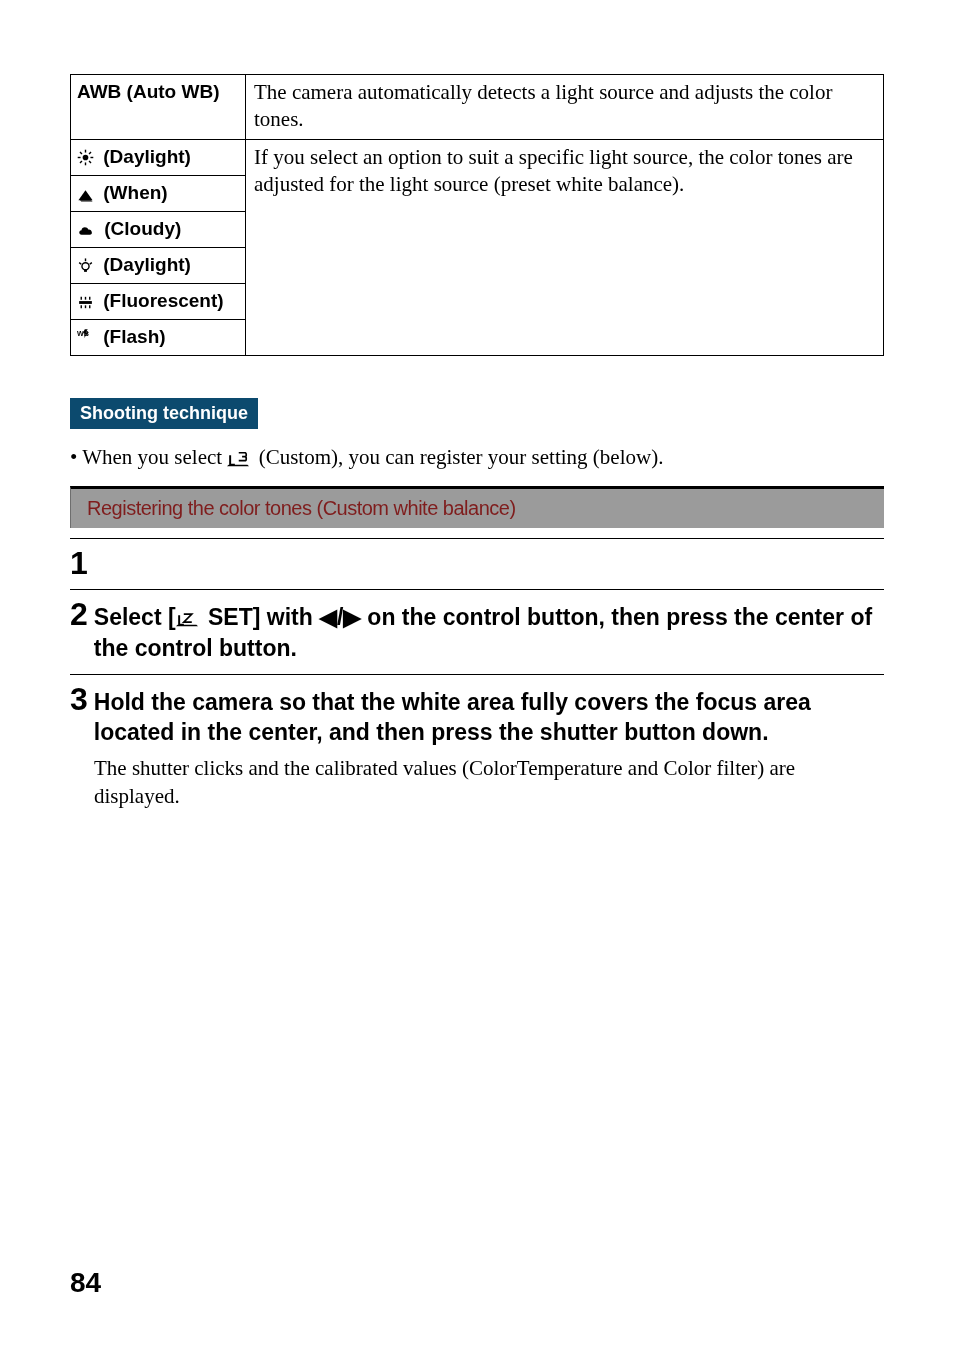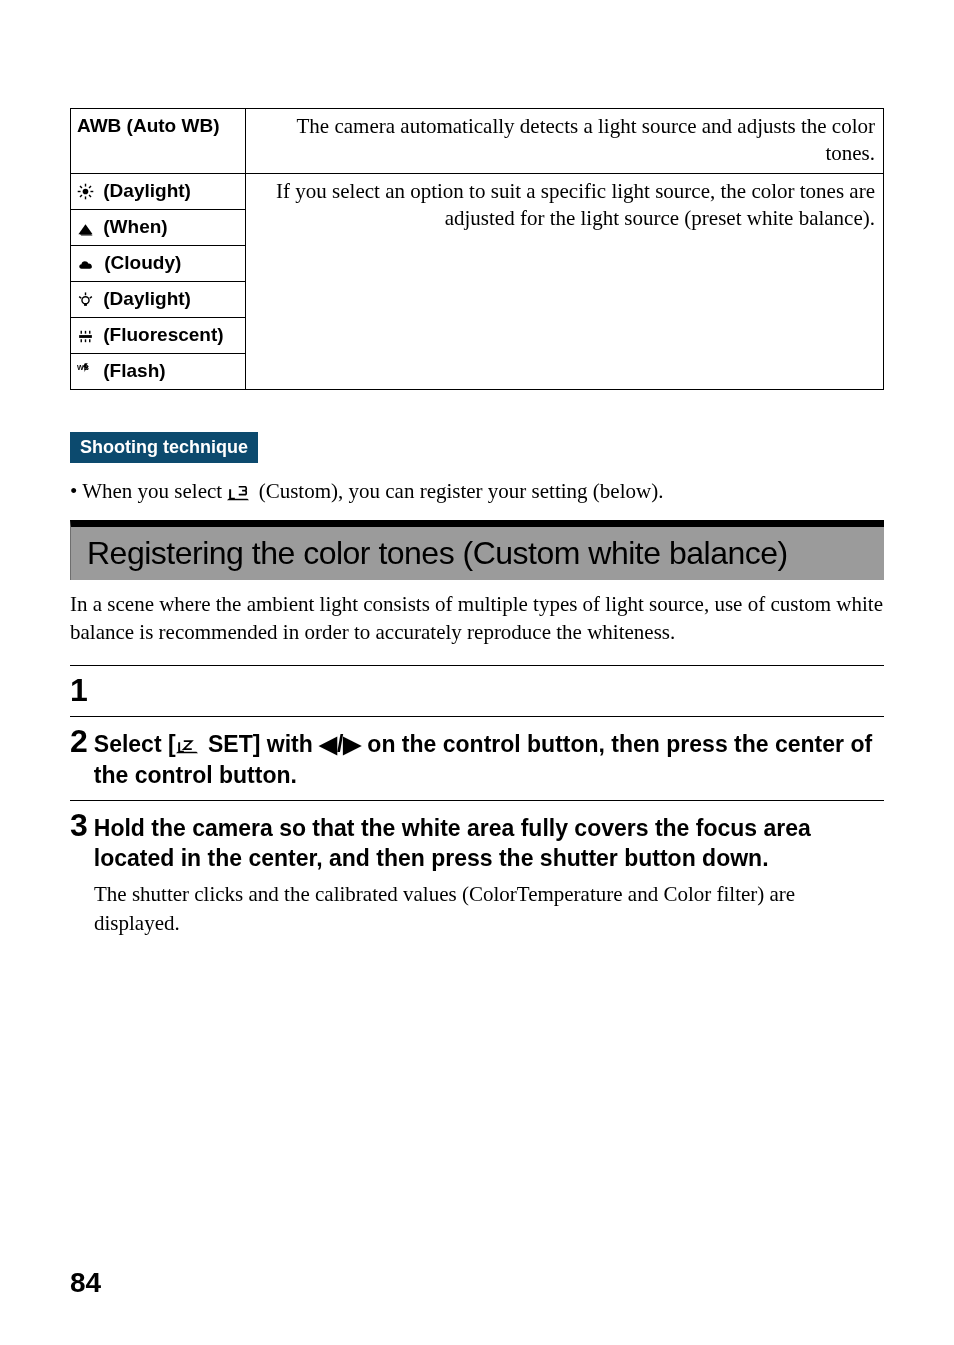--- a/index.html
+++ b/index.html
@@ -11,40 +11,38 @@
     color: #000;
     width: 954px;
   }
   .page {
     padding: 74px 70px 40px 70px;
   }
   table.wb {
     width: 100%;
     border-collapse: collapse;
     margin-bottom: 42px;
-    margin-top: 34px;
   }
   table.wb th, table.wb td {
     border: 1px solid #000;
     vertical-align: top;
     text-align: left;
   }
   table.wb th {
     font-family: Arial, Helvetica, sans-serif;
     font-weight: bold;
     font-size: 19px;
     padding: 6px 8px 6px 6px;
     width: 175px;
   }
   table.wb td {
     font-family: "Times New Roman", Times, serif;
     font-size: 21px;
     padding: 4px 8px 6px 8px;
     line-height: 1.28;
-    text-align: right;
   }
   .icon {
     display: inline-block;
     vertical-align: middle;
     margin-right: 4px;
   }
   .tech-label {
     display: inline-block;
     background: #0c4a6e;
     color: #fff;
@@ -54,27 +52,27 @@
     padding: 5px 10px 5px 10px;
     margin-bottom: 14px;
   }
   .bullet-line {
     font-size: 21px;
     line-height: 1.35;
     margin-bottom: 13px;
   }
   .section-bar {
     background: #9b9b9b;
-    color: #000000;
-    font-family: Arial, Helvetica, sans-serif;
-    font-size: 32px;
+    color: #7f1d1d;
+    font-family: Arial, Helvetica, sans-serif;
+    font-size: 20px;
     font-weight: normal;
     padding: 8px 10px 8px 16px;
     margin-bottom: 10px;
-    border-top: 7px solid #000000;
+    border-top: 3px solid #000000;
     border-left: 1px solid #6e6e6e;
     letter-spacing: -0.5px;
   }
   .para {
     font-size: 21px;
     line-height: 1.35;
     margin-bottom: 18px;
   }
   .step-wrap {
     border-top: 1px solid #000;
@@ -235,21 +233,20 @@
             <path d="M4 4 L4 16 L10 16" stroke="#000" stroke-width="2.5" fill="none"></path>
             <path d="M7 2 L16 2 C19 2 19 8 16 8 L12 8 M16 8 C19 8 19 14 16 14 L7 14" transform="translate(9,-1) scale(0.85)" stroke="#000" stroke-width="2.5" fill="none"></path>
             <path d="M2 18 L26 18 L28 20 L0 20 Z" fill="#000" transform="translate(0,-2)"></path>
           </svg>
   </span>
   <span> (Custom), you can register your setting (below).</span>
 </div>
 
 <div class="section-bar"><span>Registering the color tones (Custom white balance)</span></div>
 
-<div class="para"><span>In a scene where the ambient light consists of multiple types of light source, use of custom white balance is recommended in order to accurately reproduce the whiteness.</span></div>
 
 <div class="step-wrap">
   <div class="step-line">
     <div class="step-num">1</div>
   </div>
 </div>
 
 <div class="step-wrap">
   <div class="step-line">
     <div class="step-num">2</div>

